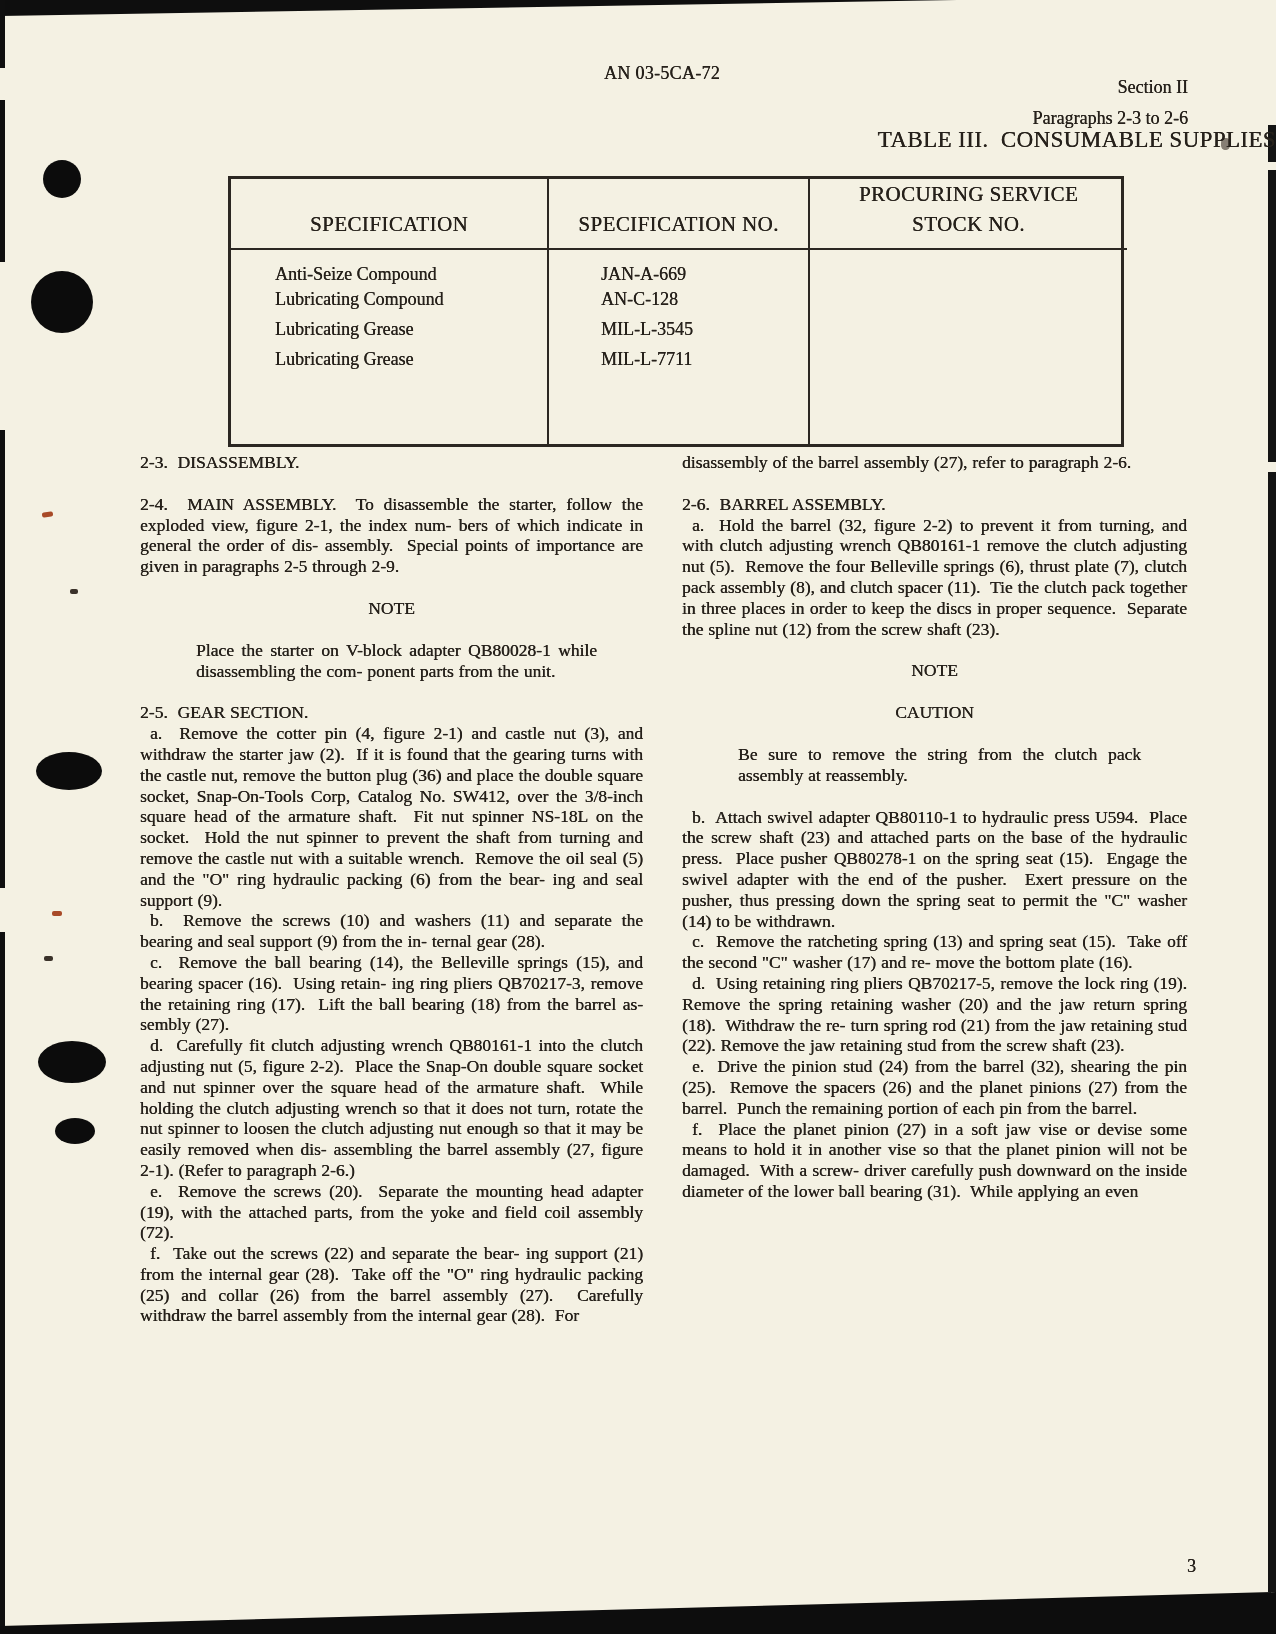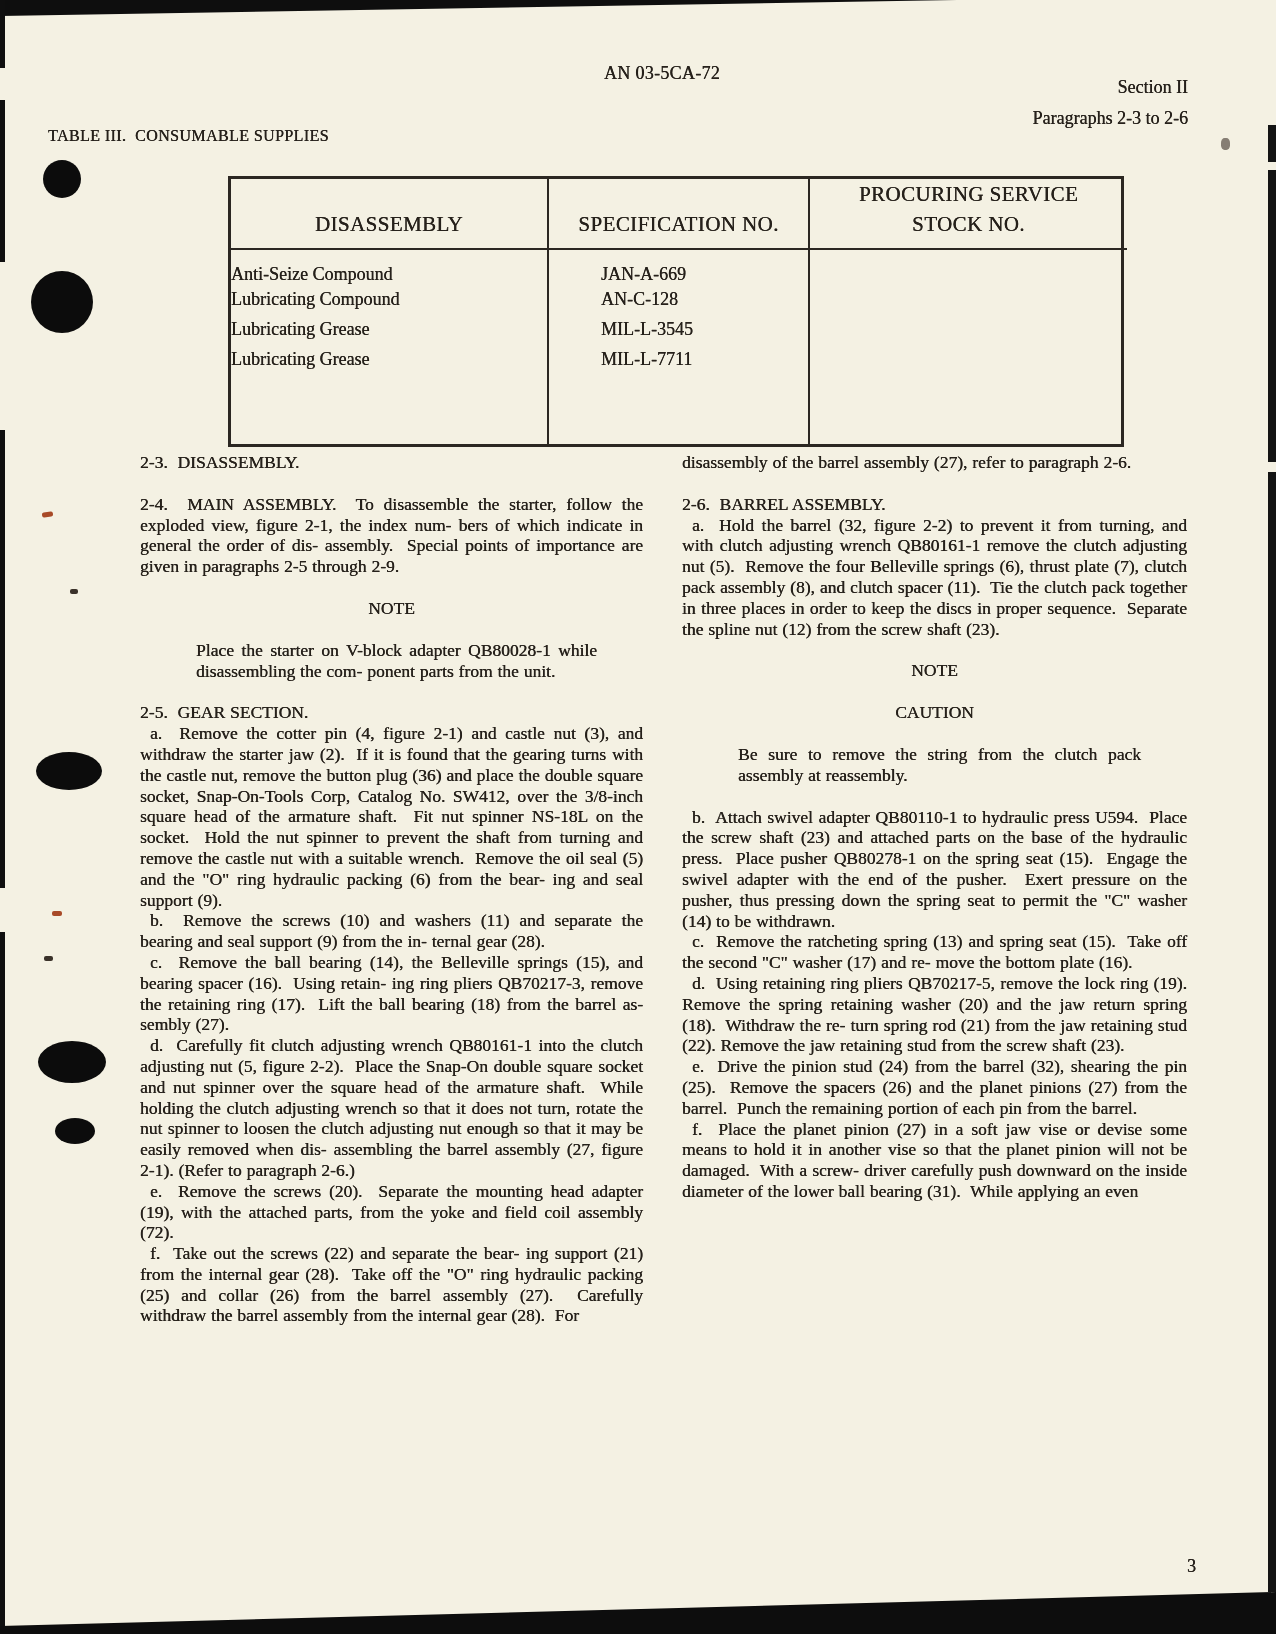--- a/index.html
+++ b/index.html
@@ -8,35 +8,35 @@
   .page {
     position:relative; width:1276px; height:1634px; margin:0 auto;
     background:var(--paper);
     font-family:Liberation Serif, serif;
     color:var(--ink); overflow:hidden;
     text-shadow:0.3px 0 0 currentColor;
   }
   
   .doc-number { position:absolute; top:63px; left:48px; width:1228px; text-align:center; font-size:18px; letter-spacing:.3px; }
   .section-ref { position:absolute; top:72px; right:88px; text-align:right; font-size:18px; line-height:31px; }
-  .table-title { position:absolute; top:127px; left:48px; width:1228px; text-align:left; font-size:16px; letter-spacing:.4px; white-space:pre; }
+  .table-title { position:absolute; top:127px; left:48px; width:1228px; text-align:right; font-size:23px; letter-spacing:.4px; white-space:pre; }
   
   .supplies-table { position:absolute; left:228px; top:176px; width:896px; height:271px; border:3px solid var(--line); }
   .supplies-table table { width:100%; height:100%; border-collapse:collapse; table-layout:fixed; }
   .supplies-table th {
     vertical-align:bottom; text-align:center; font-weight:400; font-size:21px;
     letter-spacing:.4px; padding-bottom:8px; border-bottom:2px solid var(--line);
     height:62px; line-height:1.45;
   }
   .supplies-table th span { display:block; }
   .supplies-table td { font-size:18px; height:30px; vertical-align:middle; }
   .supplies-table th:nth-child(2), .supplies-table td:nth-child(2),
   .supplies-table th:nth-child(3), .supplies-table td:nth-child(3) { border-left:2px solid var(--line); }
   .supplies-table tbody tr:first-child td { padding-top:14px; }
-  .supplies-table td:nth-child(1) { }
+  .supplies-table td:nth-child(1) { padding-left:44px; }
   .supplies-table td:nth-child(2) { padding-left:52px; }
   .supplies-table tr.filler td { height:auto; }
   
   .col { position:absolute; top:452px; }
   .col-left  { left:140px; width:503px; }
   .col-right { left:682px; width:505px; }
   .blk { font-size:17.5px; line-height:20.8px; text-align:justify; white-space:pre-wrap; word-spacing:.5px; }
   .blk.heading { white-space:pre; text-align:left; }
   .blk.para { text-indent:10px; }
   .blk.center { text-align:center; white-space:pre; }
@@ -107,21 +107,21 @@
   <div class="supplies-table">
     <table>
       <colgroup>
         <col style="width:317px">
           <col style="width:261px">
           <col style="width:318px">
       </colgroup>
       <thead>
         <tr>
           <th>
-            <span>DISASSEMBLY</span>
+            <span>SPECIFICATION</span>
           </th>
           <th>
             <span>SPECIFICATION NO.</span>
           </th>
           <th>
             <span>PROCURING SERVICE</span>
             <span>STOCK NO.</span>
           </th>
         </tr>
       </thead>

